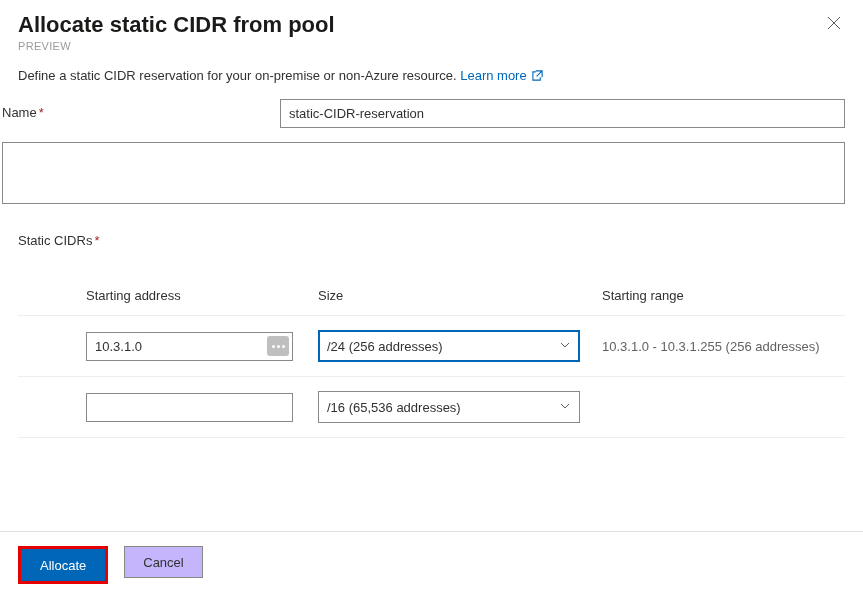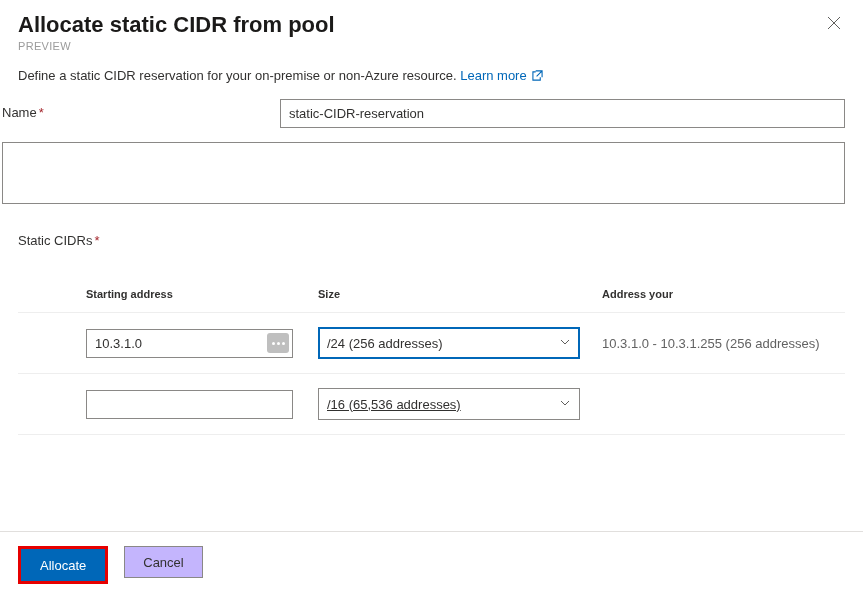--- a/index.html
+++ b/index.html
@@ -33,28 +33,28 @@
     font-family: inherit;
     font-size: 13px;
     padding: 6px 8px;
     background: #fff;
     color: #323130;
   }
   textarea { height: 62px; resize: none; }
   .hl { background: #eef3fb; border-color: #8f9db7; }
   .section-label { padding: 12px 18px 6px 18px; font-size: 13px; }
   .grid { padding: 0 18px; }
-  .grid-head { display: flex; padding: 34px 0 12px 68px; font-size: 11px; font-weight: 700; }
+  .grid-head { display: flex; padding: 34px 0 12px 68px; font-size: 13px; font-weight: 400; }
   .col-start { width: 232px; }
   .col-size { width: 284px; }
   .col-range { flex: 1; }
   .grid-body { }
   .grid-row { display: flex; align-items: center; border-top: 1px solid #eee; padding: 14px 0 14px 68px; }
   .grid-row:first-child { border-top: 1px solid #eee; }
-  .grid-row:last-child { border-bottom: 1px solid #eee; text-decoration: underline; }
+  .grid-row:last-child { border-bottom: 1px solid #eee; }
   .cell-start { width: 232px; padding-right: 25px; position: relative; }
   .cell-size { width: 284px; padding-right: 22px; }
   .cell-range { flex: 1; color: #626262; font-size: 13px; }
   .start-input { position: relative; }
   .start-input input { padding-right: 28px; }
   .ellipsis-btn {
     position: absolute; right: 4px; top: 50%; transform: translateY(-50%);
     width: 22px; height: 20px; background: #bfbfbf; border-radius: 3px;
     display: flex; align-items: center; justify-content: center; cursor: pointer;
   }
@@ -117,21 +117,21 @@
     </div>
   </div>
 </div>
 
 <div class="section-label"><span>Static CIDRs</span><span class="req">*</span></div>
 
 <div class="grid">
   <div class="grid-head">
     <div class="col-start">Starting address</div>
     <div class="col-size">Size</div>
-    <div class="col-range">Address your</div>
+    <div class="col-range">Starting range</div>
   </div>
   <div class="grid-body" id="grid-body">
       <div class="grid-row">
         <div class="cell-start">
           <div class="start-input"><input type="text" class="hl" value="10.3.1.0" style=""><div class="ellipsis-btn">
               <span class="d"></span>
               <span class="d"></span>
               <span class="d"></span>
             </div></div>
         </div>

